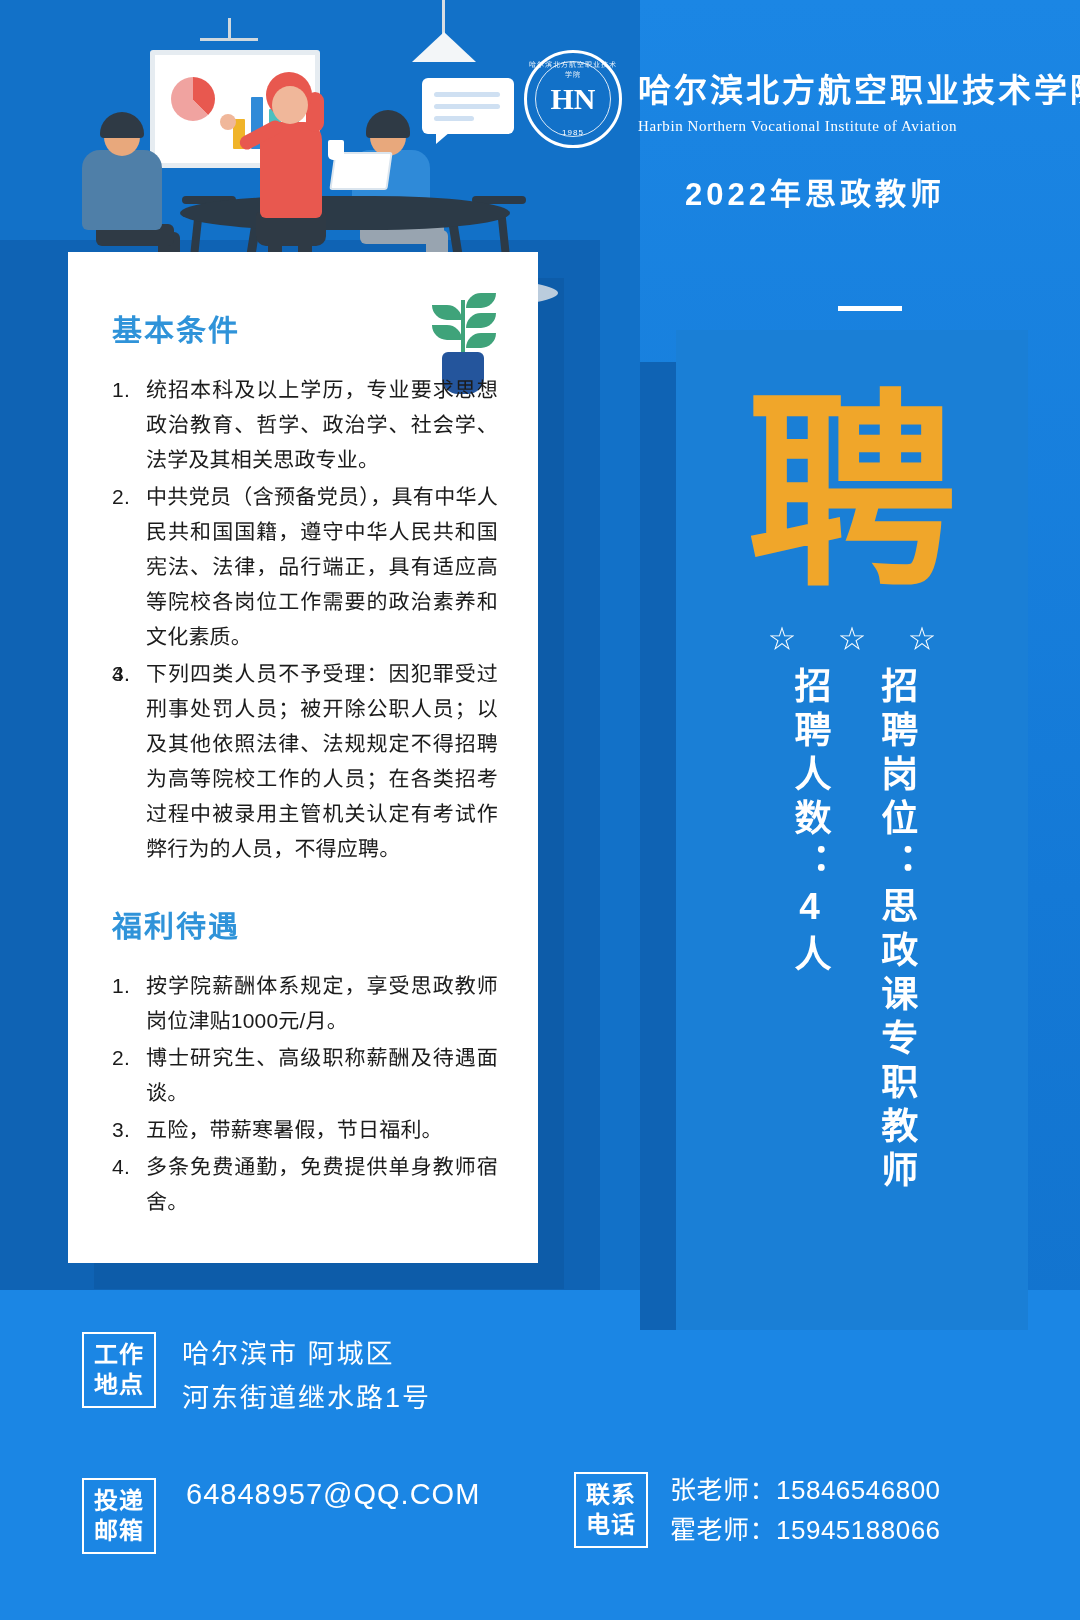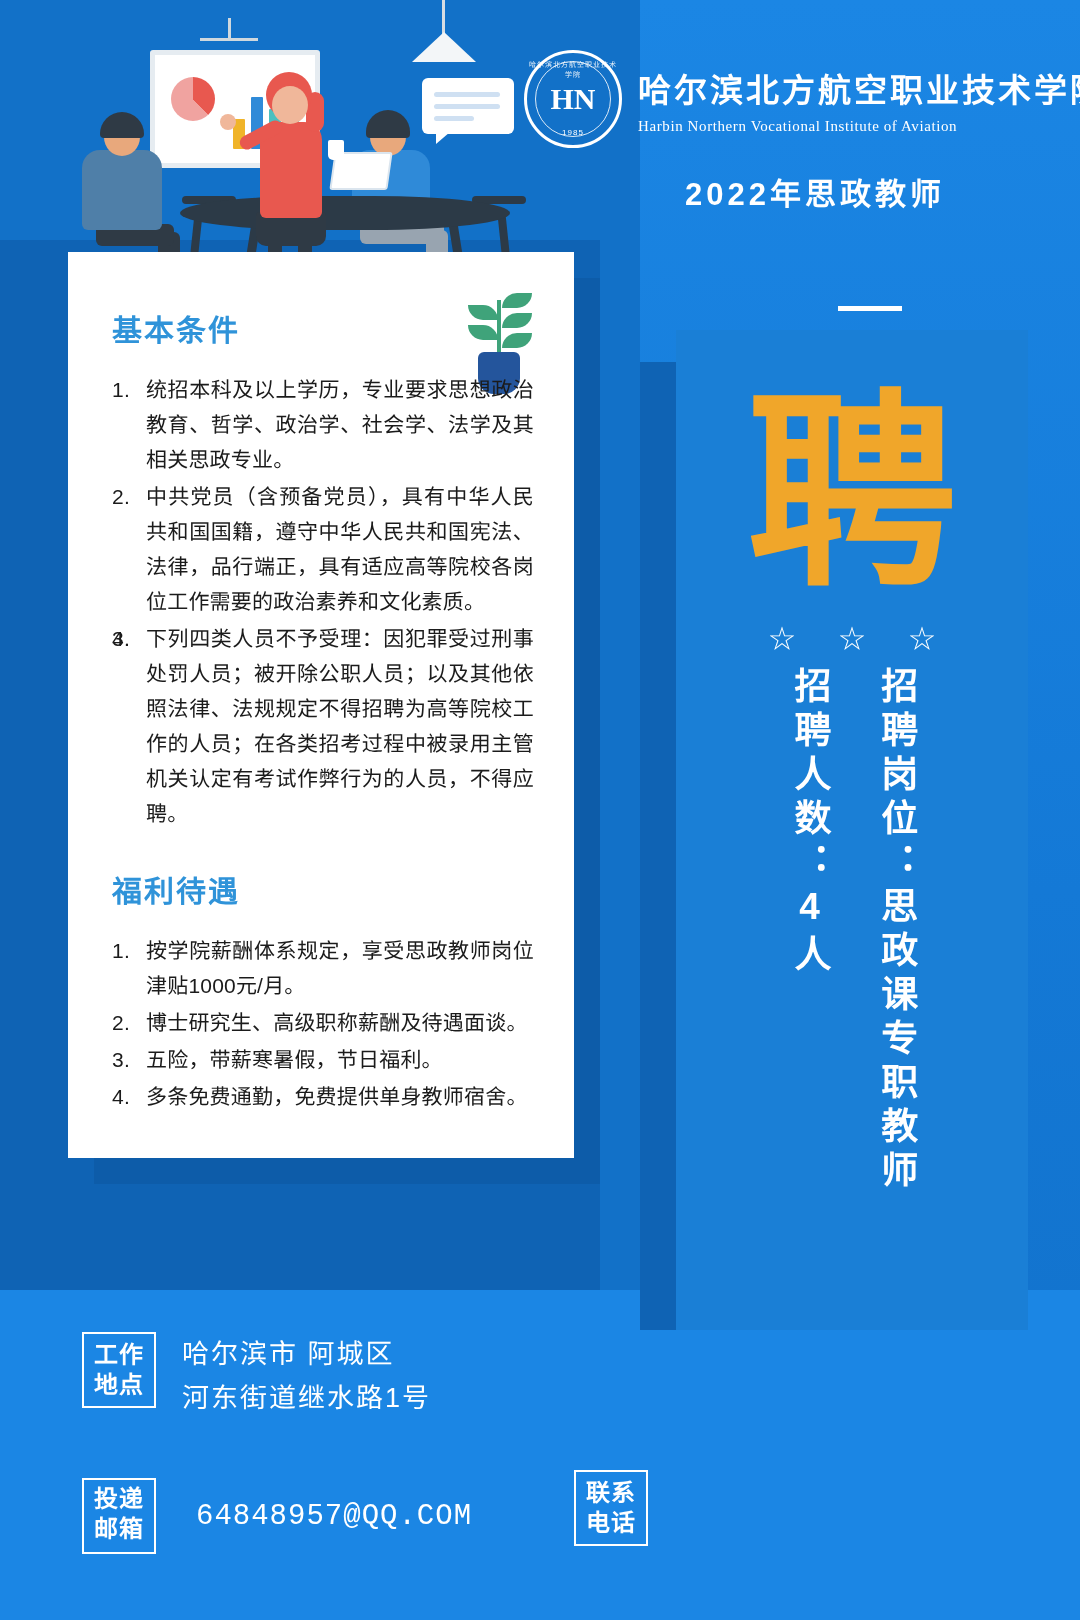--- a/index.html
+++ b/index.html
@@ -137,21 +137,21 @@
   .chair { position: absolute; width: 8px; background: #2c3a47; }
   .chair.c1 { left: 120px; top: 214px; height: 86px; transform: rotate(6deg); }
   .chair.c2 { left: 432px; top: 214px; height: 86px; transform: rotate(-6deg); }
   .chair-back { position: absolute; left: 112px; top: 196px; width: 54px; height: 8px; background: #2c3a47; border-radius: 4px; }
   .chair-back2 { position: absolute; left: 402px; top: 196px; width: 54px; height: 8px; background: #2c3a47; border-radius: 4px; }
 
   
   .card {
     position: absolute;
     left: 68px; top: 252px;
-    width: 506px;
+    width: 470px;
     background: #ffffff;
     padding: 54px 40px 42px 44px;
     box-sizing: border-box;
     box-shadow: 26px 26px 0 rgba(8, 70, 130, 0.22);
   }
   .sec-title {
     color: #2f93d9;
     font-size: 30px;
     font-weight: bold;
     letter-spacing: 2px;
@@ -300,21 +300,21 @@
   }
   .row-loc {
     position: absolute; left: 82px; top: 1332px;
     display: flex; align-items: flex-start; gap: 26px;
   }
   .loc-text {
     color: #ffffff; font-size: 27px; line-height: 44px; letter-spacing: 2px;
   }
   .row-mail {
     position: absolute; left: 82px; top: 1478px;
-    display: flex; align-items: center; gap: 40px; font-family: Liberation Mono, monospace;
+    display: flex; align-items: flex-start; gap: 30px;
   }
   .mail-text { color: #ffffff; font-size: 29px; letter-spacing: 1px; }
   .row-tel {
     position: absolute; left: 574px; top: 1470px;
     display: flex; align-items: center; gap: 22px;
   }
   .tel-lines { color: #ffffff; font-size: 26px; line-height: 40px; letter-spacing: 0.5px; }
 </style>
 </head>
 <body>
@@ -488,13 +488,17 @@
     <div>邮箱</div>
   </div>
   <div class="mail-text">64848957@QQ.COM</div>
 </div>
 
 <div class="row-tel">
   <div class="tag">
     <div>联系</div>
     <div>电话</div>
   </div>
+  <div class="tel-lines">
+    <div>张老师：15846546800</div>
+    <div>霍老师：15945188066</div>
+  </div>
 </div>
 
 </body></html>

